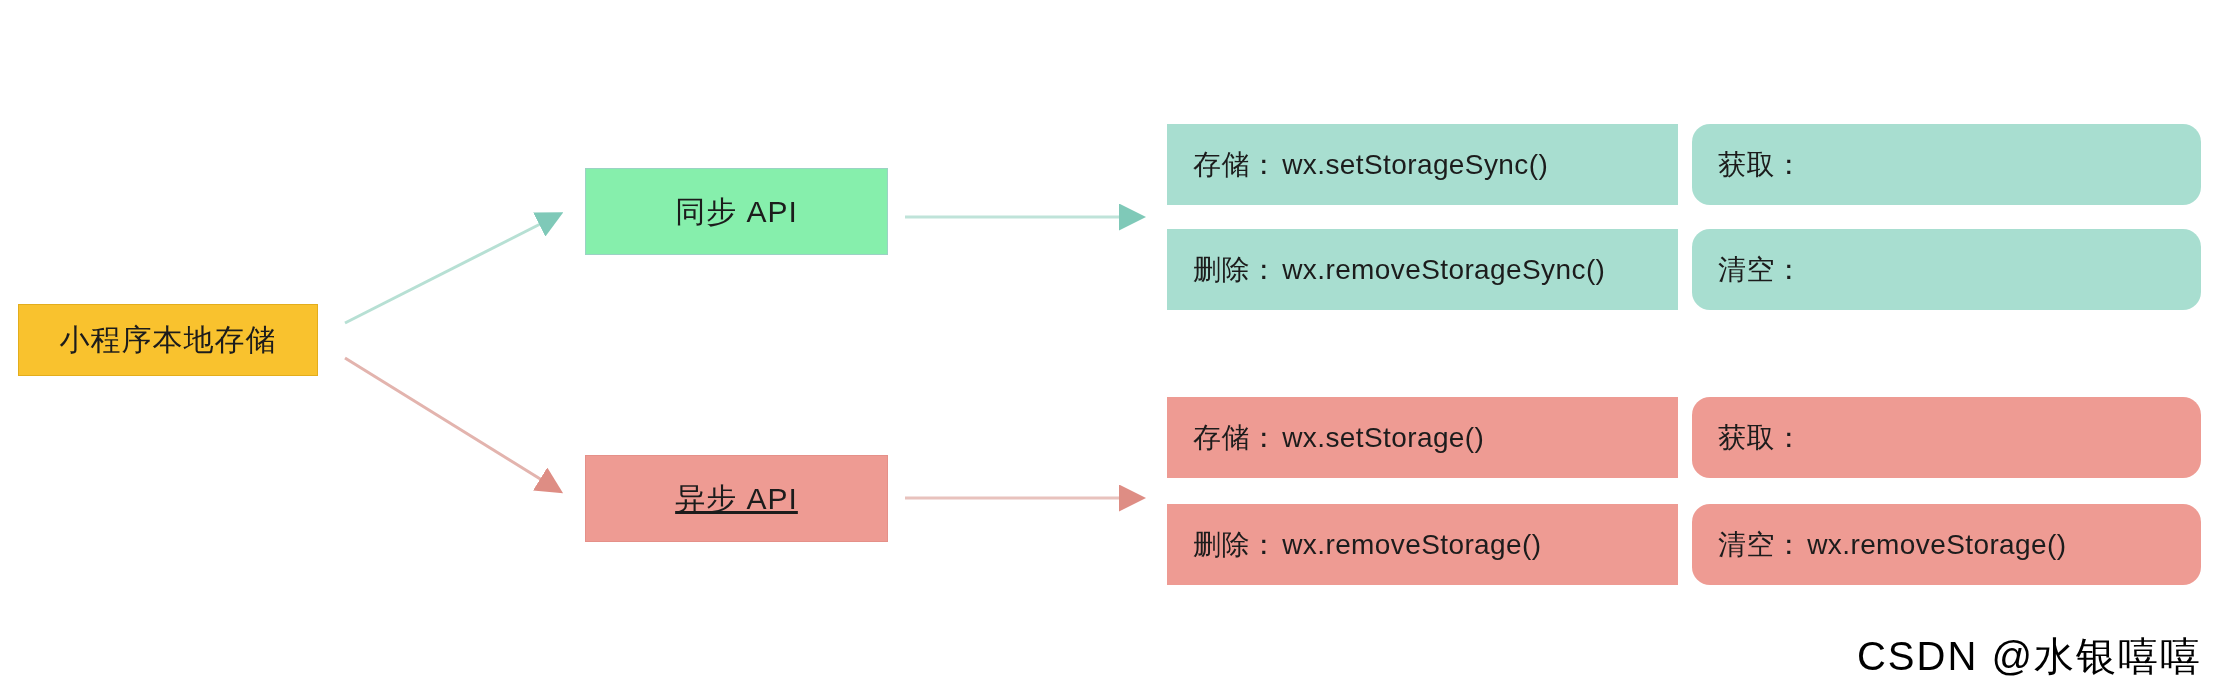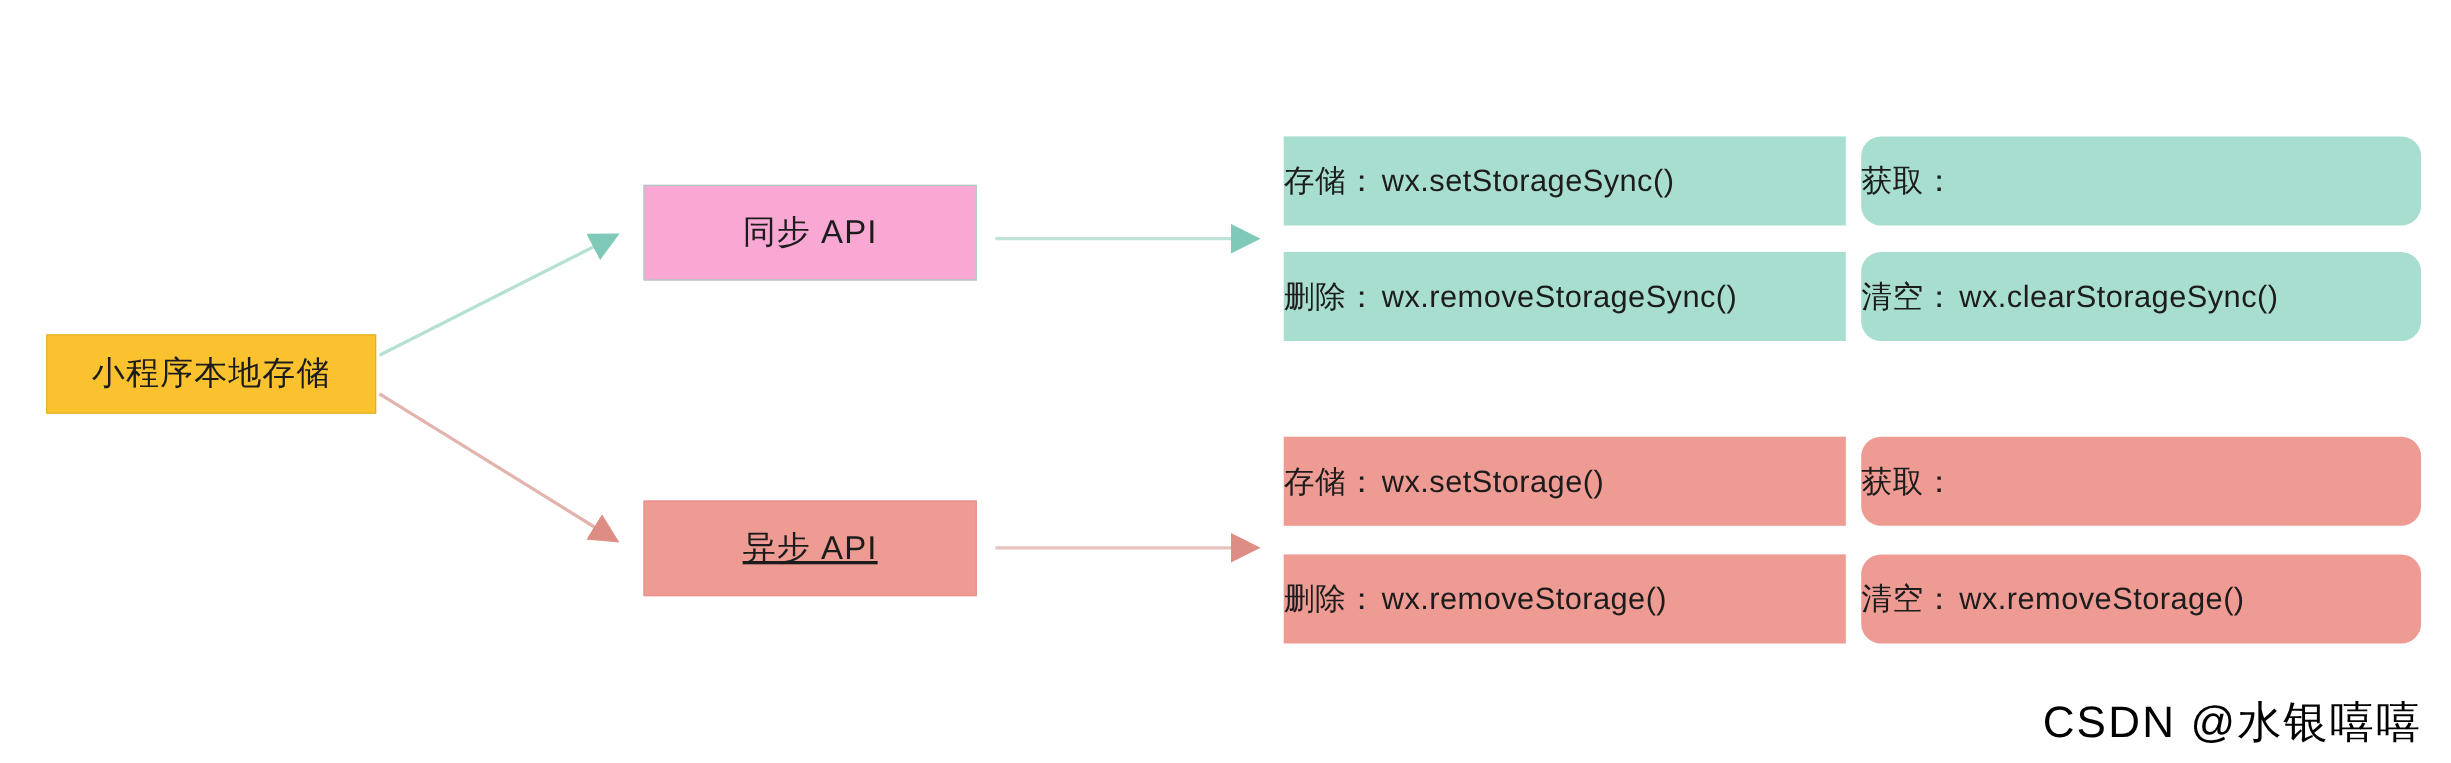--- a/index.html
+++ b/index.html
@@ -43,48 +43,48 @@
     width: 300px;
     height: 72px;
     background: #f9c githubfallback;
   }
   .node-root {
     background: #f9c22e;
     border: 1px solid #e3ad1c;
     justify-content: center;
     font-size: 30px;
     letter-spacing: 1px;
-    margin-left: 24px;
   }
 
   
   .node-branch {
     width: 303px;
     height: 87px;
     justify-content: center;
     font-size: 30px;
     letter-spacing: 1px;
   }
   .node-branch-sync {
     left: 585px;
     top: 168px;
-    background: #f9a8d4;
+    background: #86efac;
     border: 1px solid #9bd2c4;
   }
   .node-branch-async {
     left: 585px;
     top: 455px;
     background: #ee9b93;
     border: 1px solid #e59089;
     text-decoration: underline;
   }
 
   
   .node-leaf {
     height: 81px;
+    padding-left: 26px;
     font-size: 28px;
     letter-spacing: 0.4px;
   }
   .leaf-sync { background: #a8ded0; }
   .leaf-async { background: #ee9b93; }
 
   .col-left  { left: 1167px; width: 511px; }
   .col-right { left: 1692px; width: 509px; border-radius: 18px; }
 
   .row-s1 { top: 124px; }
@@ -151,21 +151,20 @@
     <span class="lead">获取：</span>
   </div>
 
   <div class="node node-leaf leaf-sync col-left row-s2">
     <span class="lead">删除：</span>
     <span>wx.removeStorageSync()</span>
   </div>
 
   <div class="node node-leaf leaf-sync col-right row-s2">
     <span class="lead">清空：</span>
-    <span>wx.clearStorageSync()</span>
   </div>
 
   <div class="node node-leaf leaf-async col-left row-a1">
     <span class="lead">存储：</span>
     <span>wx.setStorage()</span>
   </div>
 
   <div class="node node-leaf leaf-async col-right row-a1">
     <span class="lead">获取：</span>
   </div>

